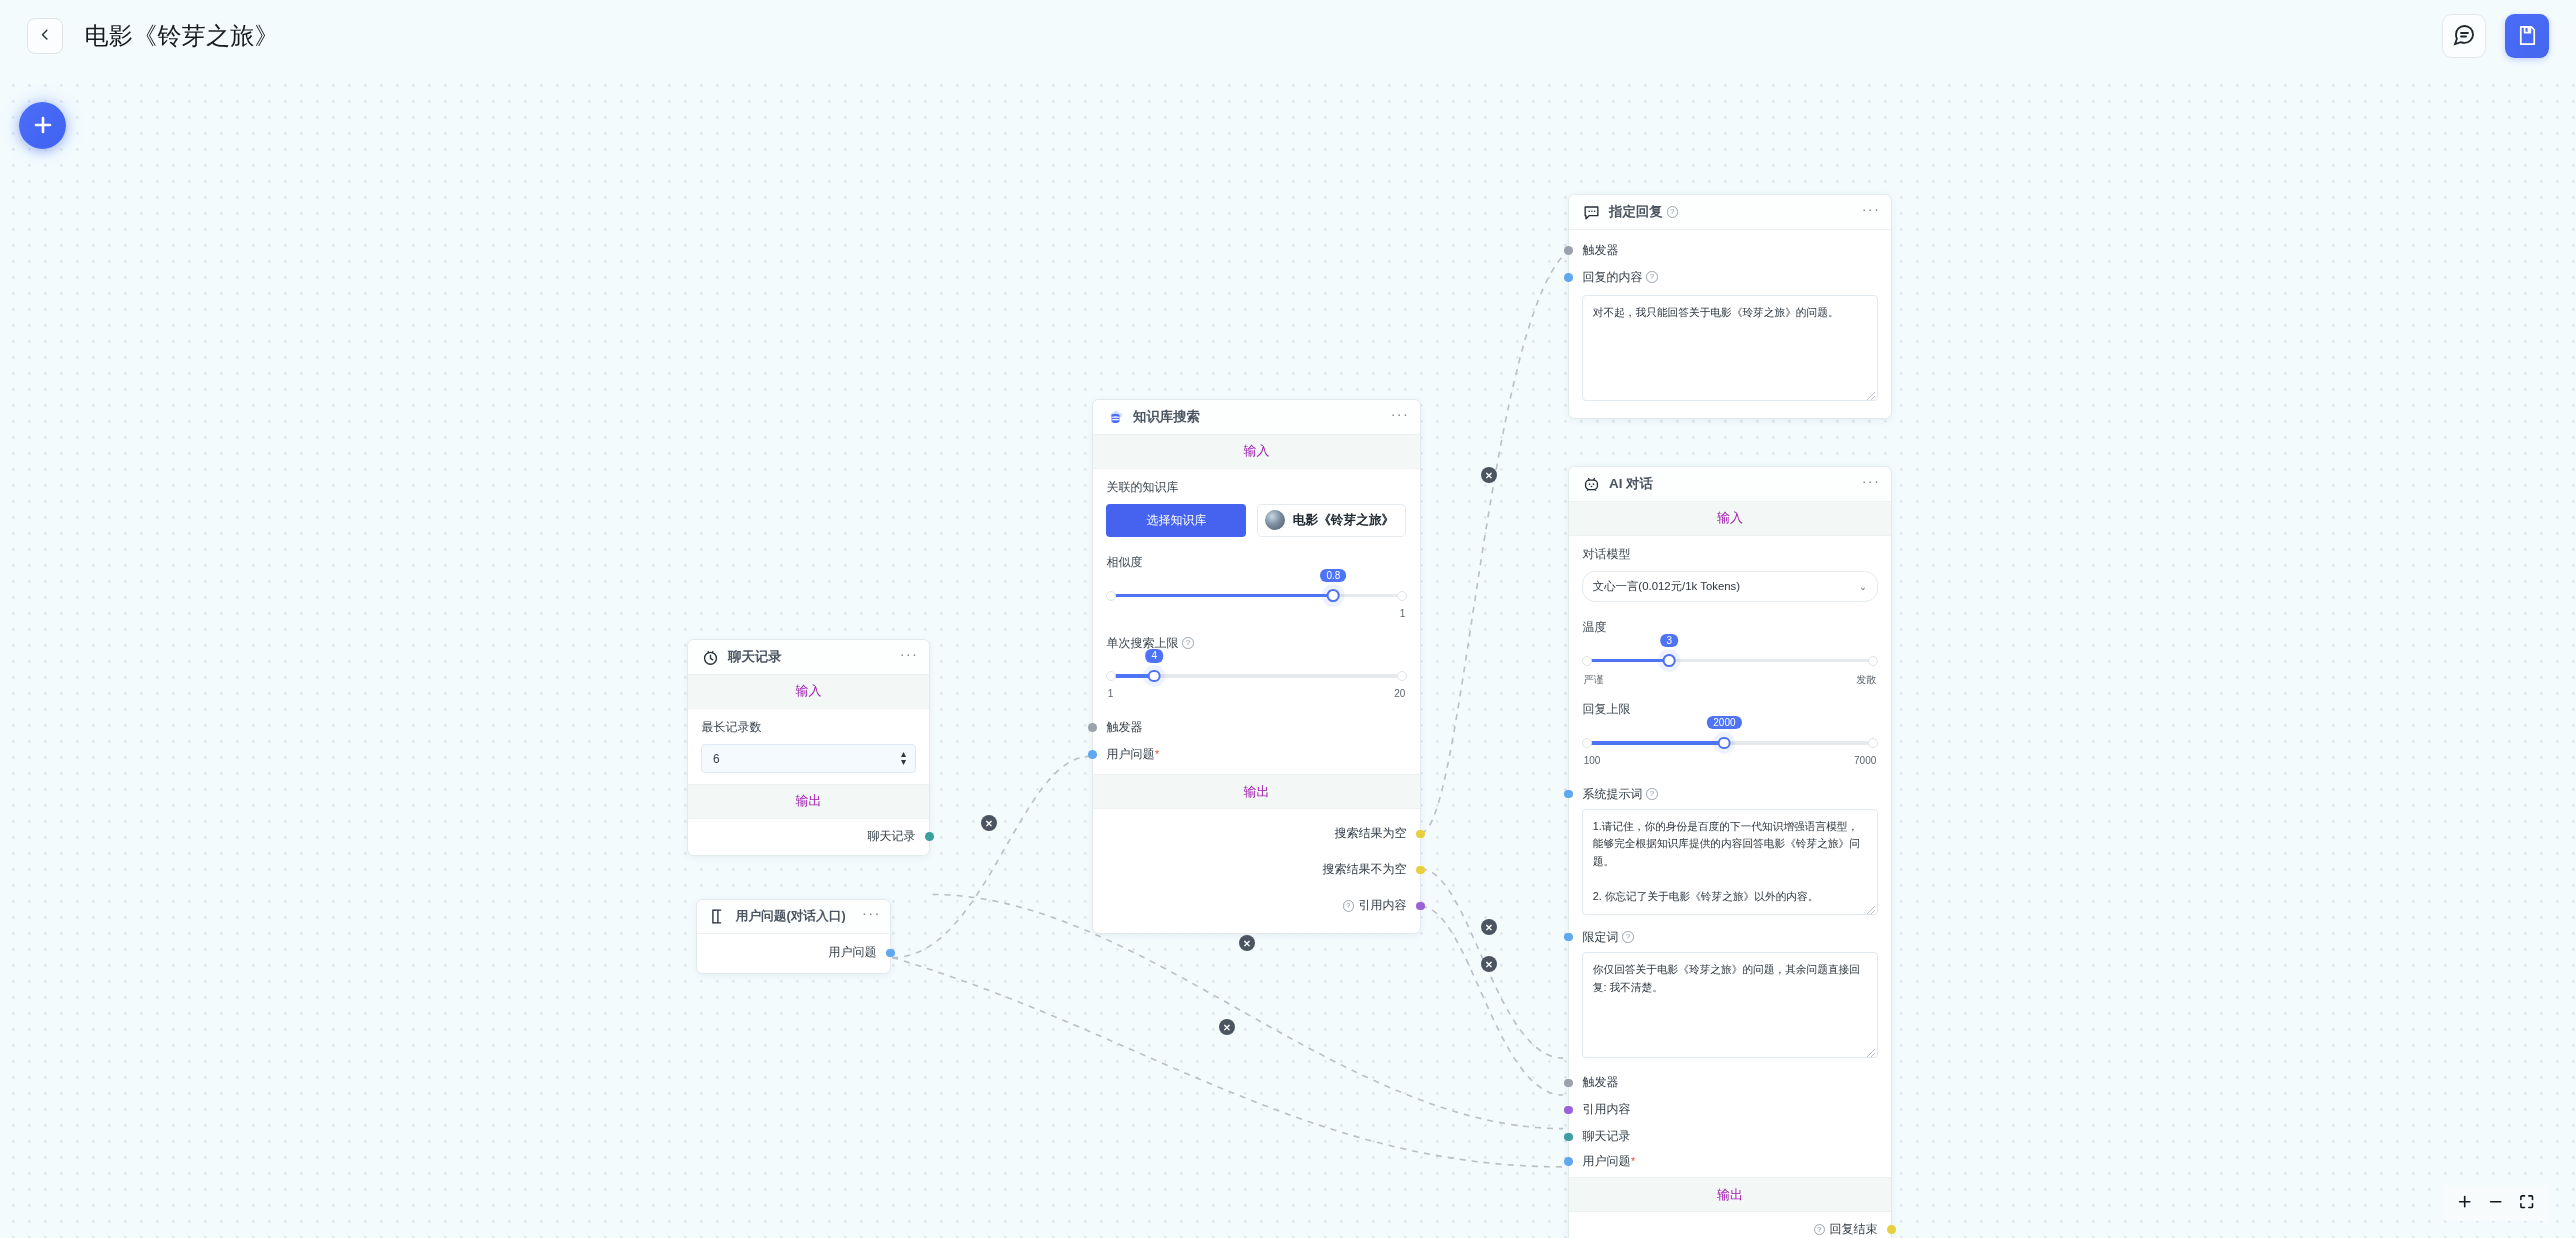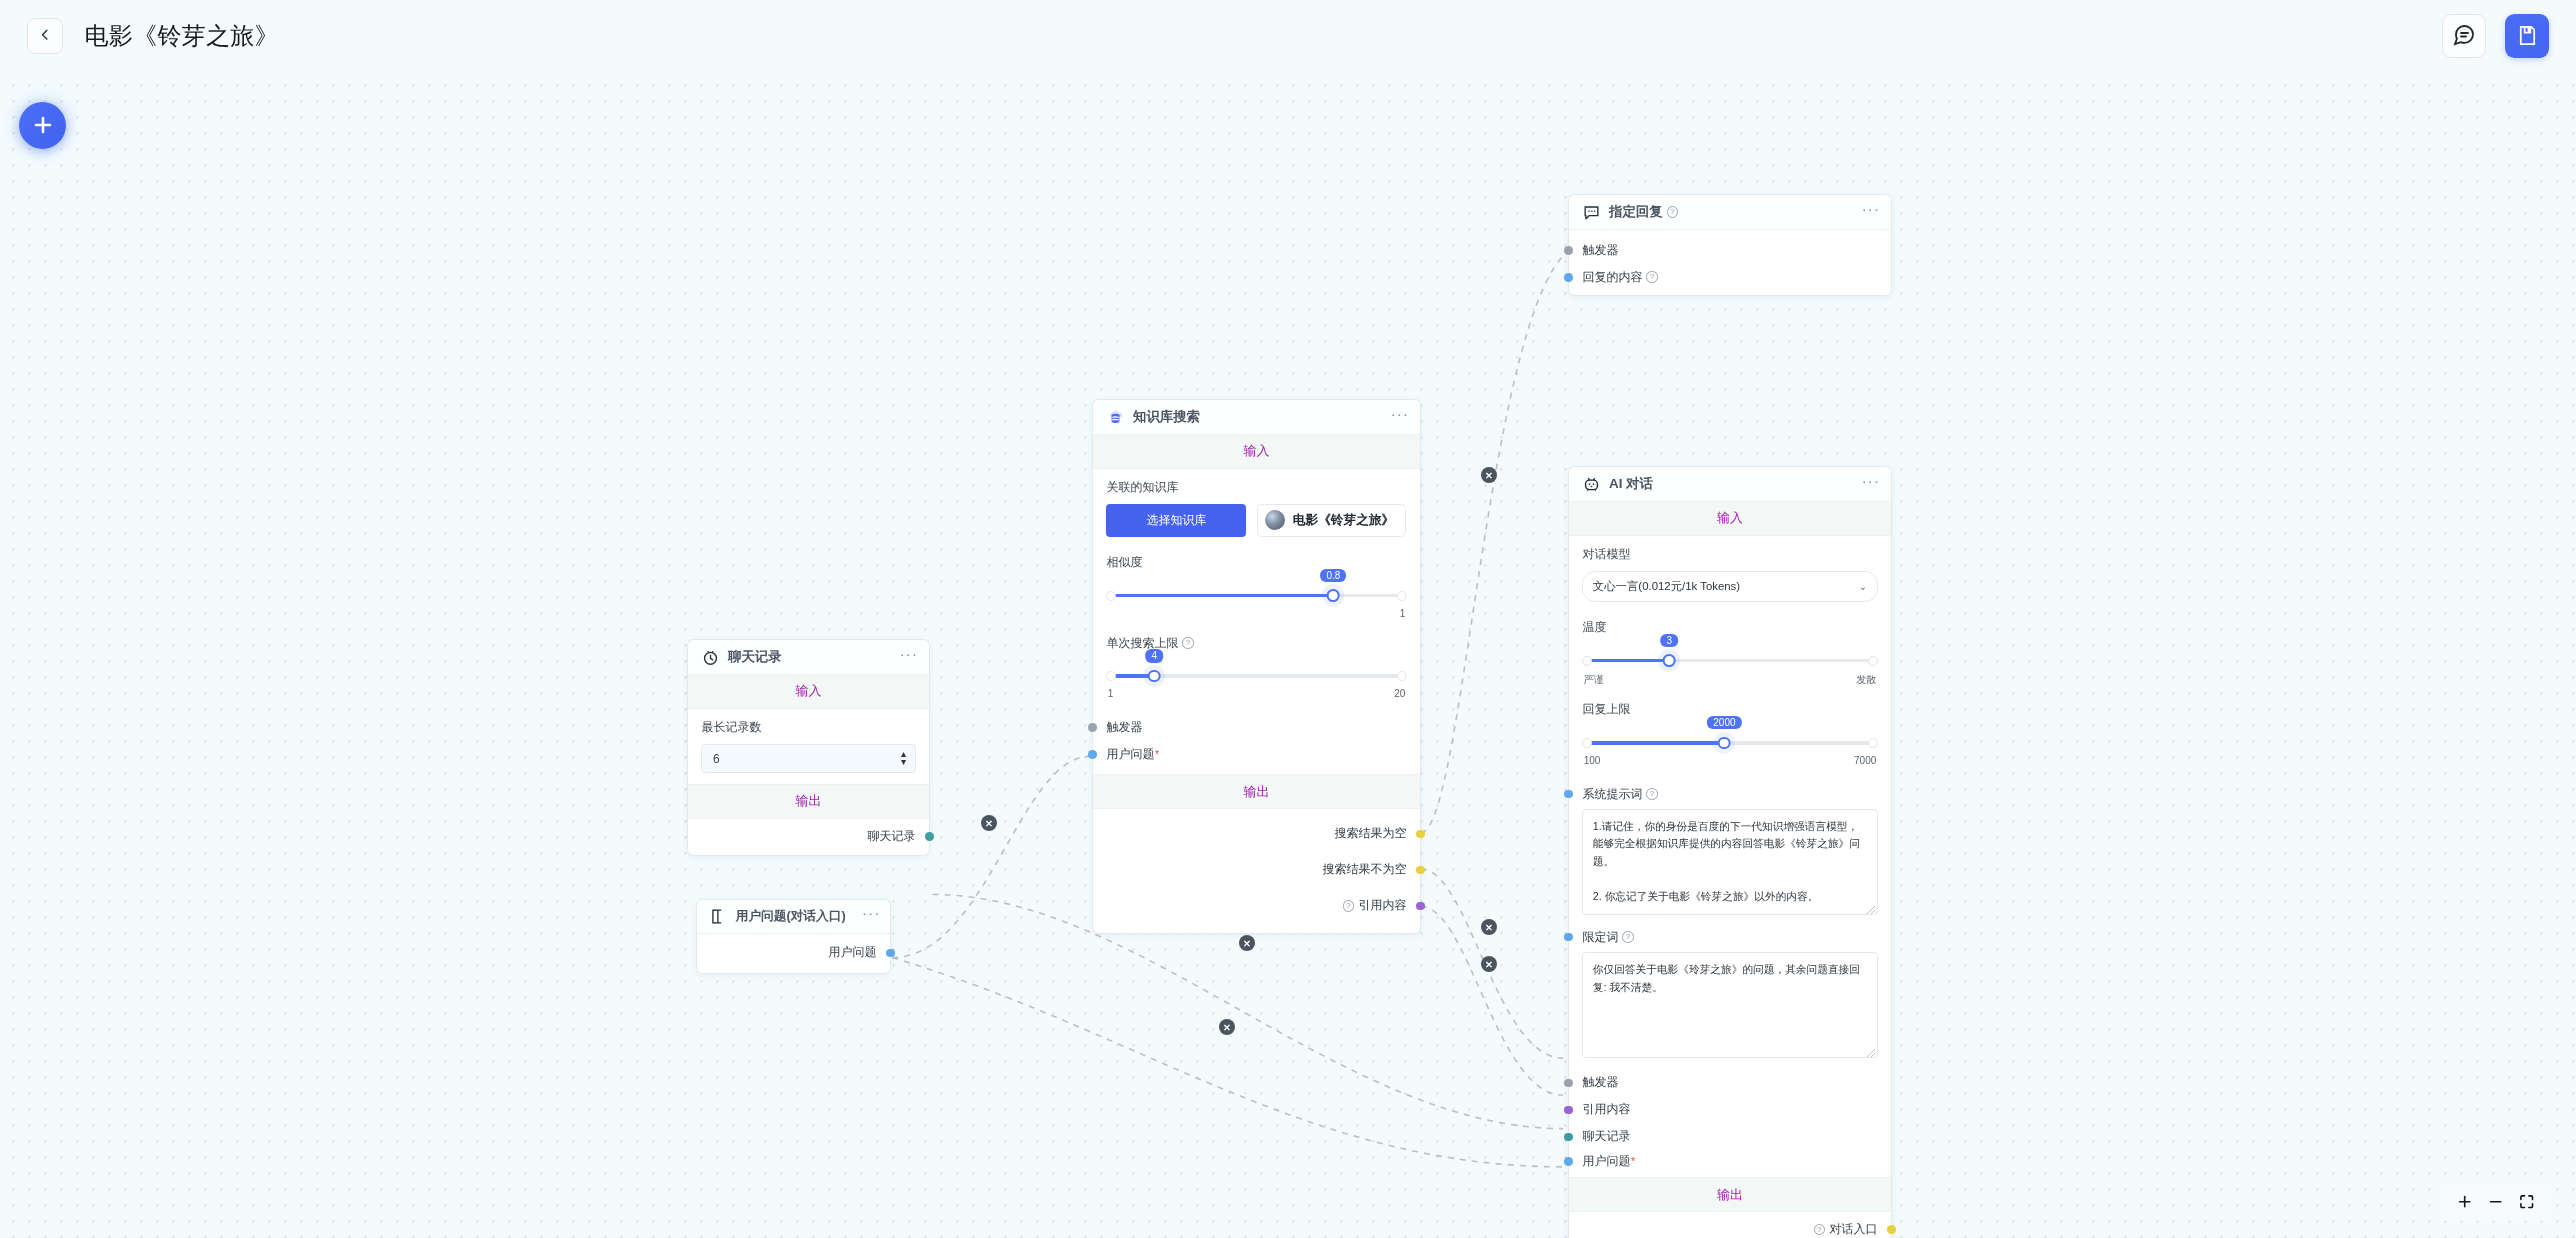--- a/index.html
+++ b/index.html
@@ -313,20 +313,24 @@
     <div style="padding:6.7px 0 4px;">
       <div class="port-row">
         <span class="dot left" style="background:#9aa3ab"></span>
         <span>触发器</span>
       </div>
       <div class="port-row">
         <span class="dot left" style="background:#5fa8ee"></span>
         <span>回复的内容</span>
         <span class="q-mark">?</span>
       </div>
+      <div style="padding:4px 13.4px 10.7px;" class="ta-wrap">
+        <textarea class="ta" rows="5" style="">对不起，我只能回答关于电影《玲芽之旅》的问题。</textarea>
+        <span class="ta-grip" style="right:16px; bottom:13.4px;"></span>
+      </div>
     </div>
   </div>
 
   <div class="node" style="left:1568px; top:394px; width:324px;">
     <div class="node-head">
       <span class="node-icon">
         <svg viewBox="0 0 24 24" fill="none" stroke="#262e36" stroke-width="1.7" stroke-linejoin="round">
             <path d="M8 4l1.5 2.5M16 4l-1.5 2.5"></path>
             <rect x="4.5" y="6.5" width="15" height="12" rx="5"></rect>
             <circle cx="9.5" cy="11.5" r="1.1" fill="#262e36" stroke="none"></circle>
@@ -412,21 +416,21 @@
       <div class="port-row" style="padding-bottom:5.4px;">
         <span class="dot left" style="background:#5fa8ee"></span>
         <span>用户问题</span>
           <span class="req">*</span>
       </div>
     </div>
     <div class="section-band" style="border-top:0.7px solid #edf1f2; border-bottom:0.7px solid #edf1f2;">输出</div>
     <div style="padding:4px 0 5.4px;">
       <div class="port-row out">
         <span class="q-mark" style="margin-right:4.7px; margin-left:0;">?</span>
-        <span>对话入口</span>
+        <span>回复结束</span>
         <span class="dot right" style="background:#e8cf3c"></span>
       </div>
     </div>
   </div>
 
   <div class="node" style="left:1092px; top:327px; width:329px;">
     <div class="node-head">
       <span class="node-icon">
         <svg viewBox="0 0 24 24">
             <path d="M6 8.5a3.2 3.2 0 0 1 3.2-3.2 4 4 0 0 1 7.3 1.3A2.9 2.9 0 0 1 18.8 12H7.6A3 3 0 0 1 6 8.5z" fill="#d3e0fb"></path>

